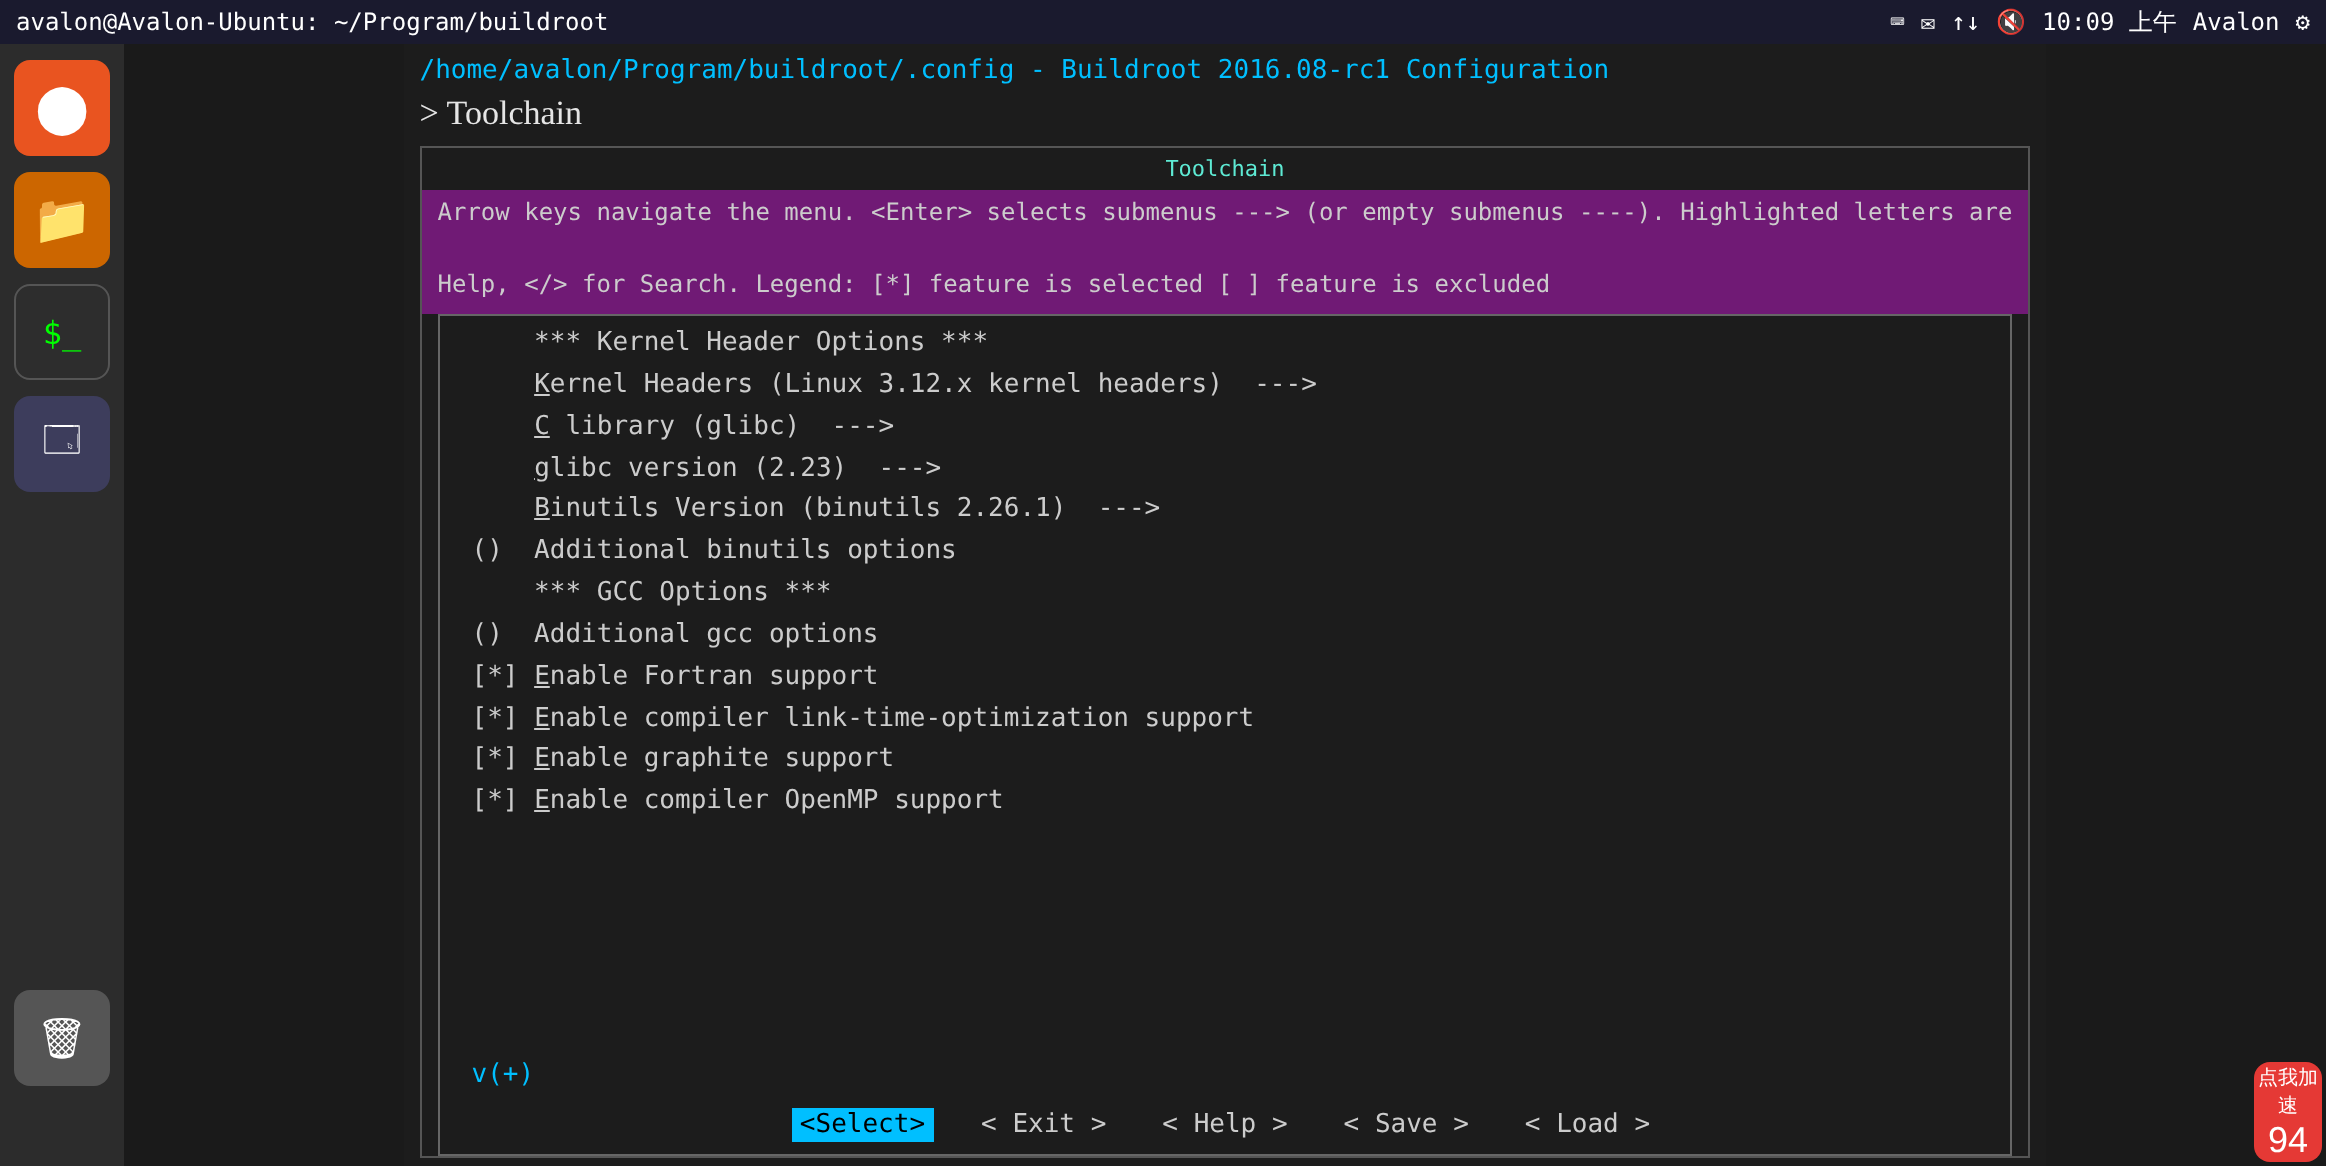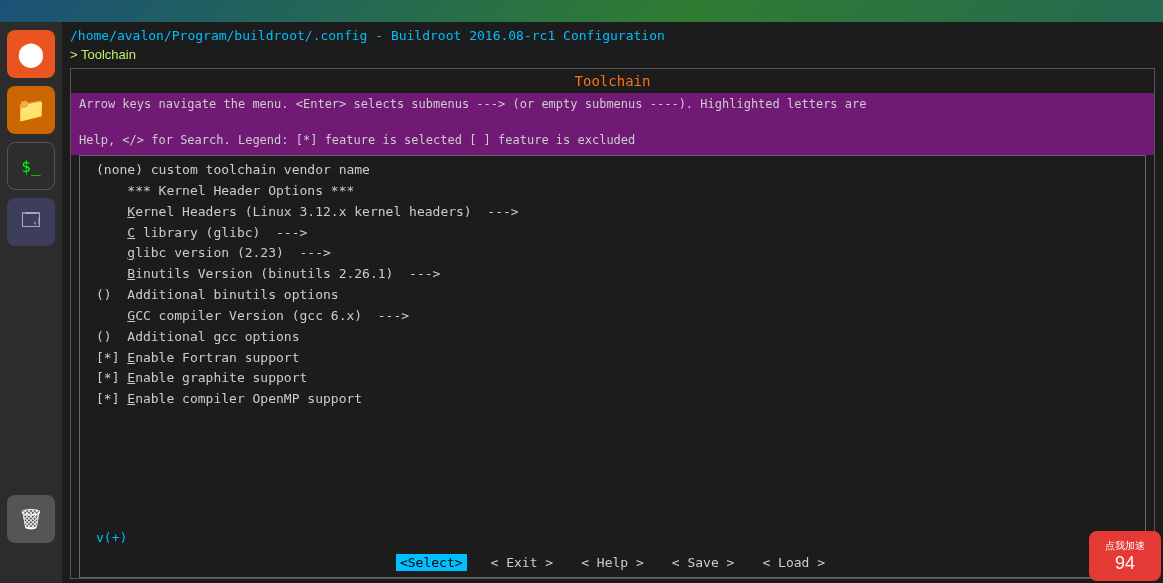--- a/index.html
+++ b/index.html
@@ -83,20 +83,21 @@
     
     .terminal-window {
       position: absolute;
       top: 22px;
       left: 62px;
       right: 0;
       bottom: 0;
       background: #1a1a1a;
       display: flex;
       flex-direction: column;
+      align-items: center;
     }
 
     
     .terminal-content {
       flex: 1;
       background: #1c1c1c;
       padding: 4px 8px;
       display: flex;
       flex-direction: column;
       overflow: hidden;
@@ -105,42 +106,42 @@
     
     .path-line {
       color: #00bfff;
       font-size: 13px;
       font-family: monospace;
       padding: 2px 0;
     }
 
     
     .breadcrumb-line {
-      color: #bef264;
-      font-size: 13px;
-      font-family: Liberation Sans, sans-serif;
+      color: #e5e5e5;
+      font-size: 17px;
+      font-family: Liberation Serif, serif;
       padding: 2px 0;
     }
 
     
     .config-dialog {
       flex: 1;
       border: 1px solid #555;
       background: #1c1c1c;
       display: flex;
       flex-direction: column;
       margin-top: 4px;
     }
 
     
     .dialog-title {
       text-align: center;
-      color: #f97316;
-      font-family: monospace;
-      font-size: 14px;
+      color: #5eead4;
+      font-family: monospace;
+      font-size: 11px;
       padding: 4px 0;
       background: #1c1c1c;
     }
 
     
     .help-text {
       color: #cccccc;
       font-family: monospace;
       font-size: 12px;
       padding: 2px 8px 6px 8px;
@@ -207,21 +208,21 @@
       font-family: monospace;
       font-size: 13px;
       padding: 1px 16px;
     }
 
     
     .corner-widget {
       position: absolute;
       bottom: 2px;
       right: 2px;
-      width: 72px;
+      width: 34px;
       height: 50px;
       background: #e53935;
       border-radius: 8px;
       display: flex;
       flex-direction: column;
       align-items: center;
       justify-content: center;
       cursor: pointer;
       z-index: 200;
     }
@@ -236,20 +237,32 @@
       font-size: 18px;
       font-weight: normal;
       font-family: sans-serif;
     }
   </style>
 </head>
 <body>
 
 <div class="desktop">
 
+  <div class="taskbar-top">
+    <span class="taskbar-title">avalon@Avalon-Ubuntu: ~/Program/buildroot</span>
+    <div class="taskbar-right">
+      <span>⌨</span>
+      <span>✉</span>
+      <span>↑↓</span>
+      <span>🔇</span>
+      <span>10:09 上午</span>
+      <span>Avalon</span>
+      <span>⚙</span>
+    </div>
+  </div>
 
   <div class="sidebar-left">
     <div class="sidebar-icon ubuntu">
       <span class="sidebar-icon-img">⬤</span>
     </div>
     <div class="sidebar-icon files">
       <span class="sidebar-icon-img">📁</span>
     </div>
     <div class="sidebar-icon terminal">
       <span class="sidebar-icon-img" style="font-size:16px; color:#00ff00;">$_</span>
@@ -278,30 +291,30 @@
 
         <div class="help-text">
           <span>Arrow keys navigate the menu.  &lt;Enter&gt; selects submenus ---&gt; (or empty submenus ----).  Highlighted letters are</span><br>
           <br>
           <span>Help, &lt;/&gt; for Search.  Legend: [*] feature is <span style="color:#cccccc;">selected</span>  [ ] feature is excluded</span>
         </div>
 
         <div class="inner-dialog">
           <div class="menu-area">
 
-            <div class="menu-item">(none) custom toolchain vendor name</div>
             <div class="menu-item">    *** Kernel Header Options ***</div>
             <div class="menu-item">    <u>K</u>ernel Headers (Linux 3.12.x kernel headers)  ---&gt;</div>
             <div class="menu-item">    <u>C</u> library (glibc)  ---&gt;</div>
             <div class="menu-item">    <u>g</u>libc version (2.23)  ---&gt;</div>
             <div class="menu-item">    <u>B</u>inutils Version (binutils 2.26.1)  ---&gt;</div>
             <div class="menu-item">()  Additional binutils options</div>
-            <div class="menu-item">    <u>G</u>CC compiler Version (gcc 6.x)  ---&gt;</div>
+            <div class="menu-item">    *** GCC Options ***</div>
             <div class="menu-item">()  Additional gcc options</div>
             <div class="menu-item">[*] <u>E</u>nable Fortran support</div>
+            <div class="menu-item">[*] <u>E</u>nable compiler link-time-optimization support</div>
             <div class="menu-item">[*] <u>E</u>nable graphite support</div>
             <div class="menu-item">[*] <u>E</u>nable compiler OpenMP support</div>
           </div>
 
           <div class="v-line">v(+)</div>
 
           <div class="dialog-buttons">
             <button class="dialog-btn active">&lt;Select&gt;</button>
             <button class="dialog-btn">&lt; Exit &gt;</button>
             <button class="dialog-btn">&lt; Help &gt;</button>

